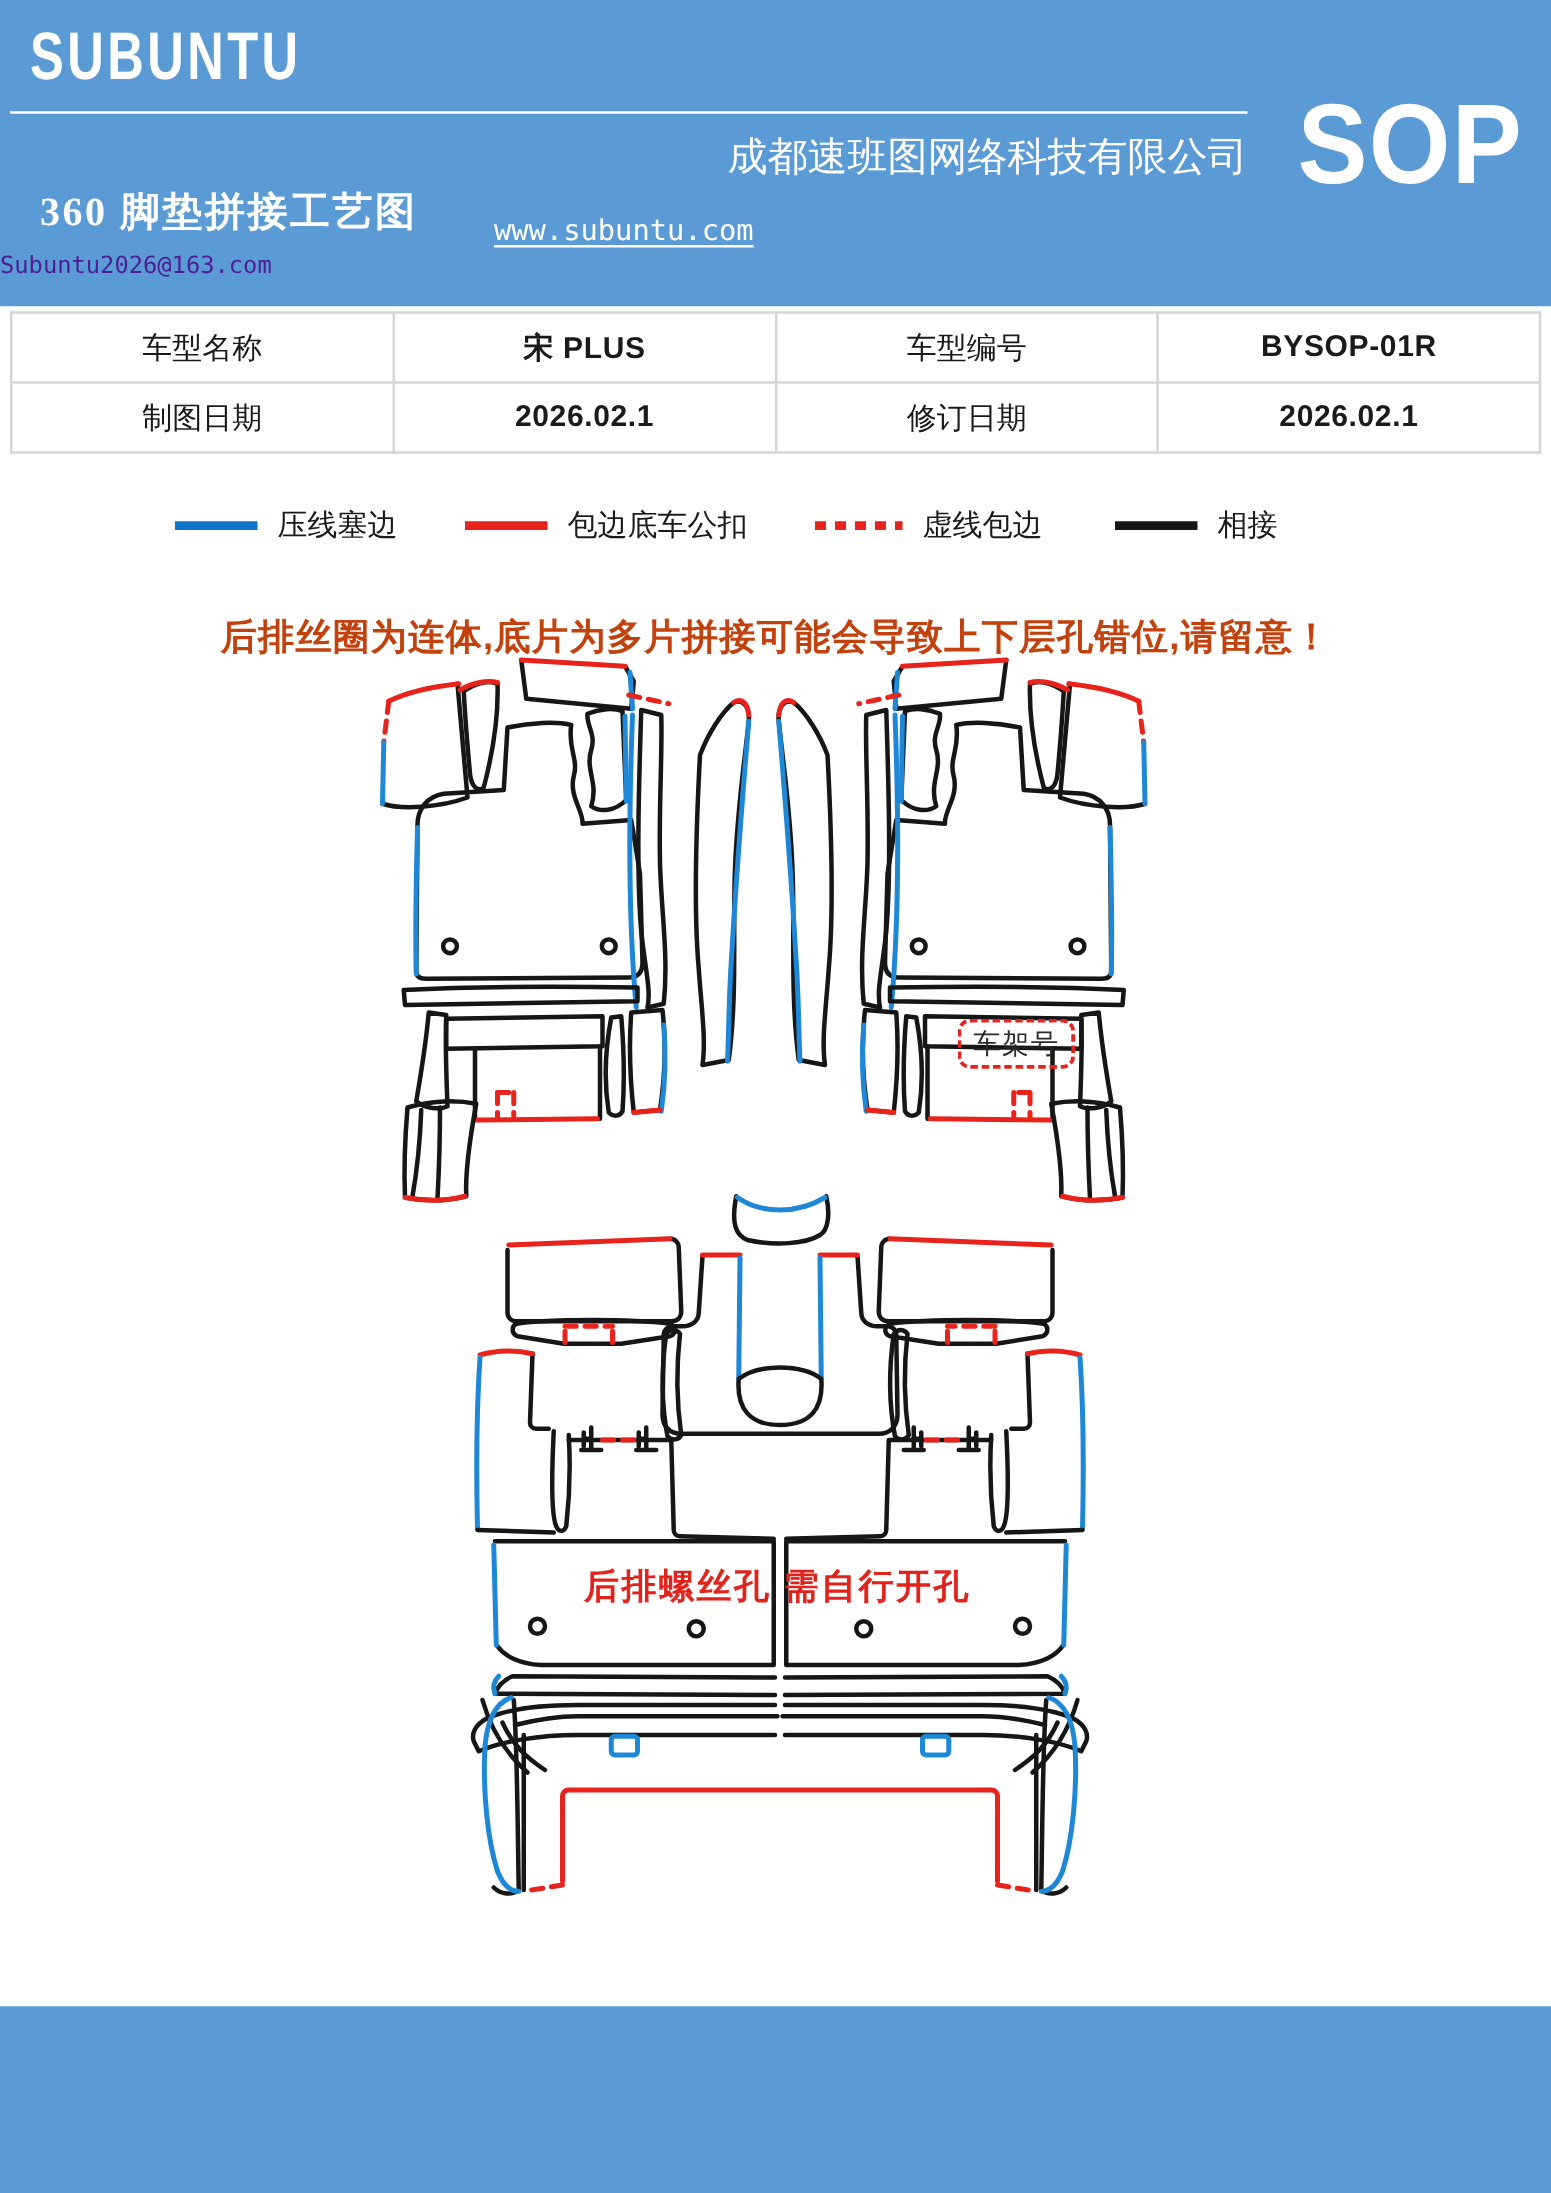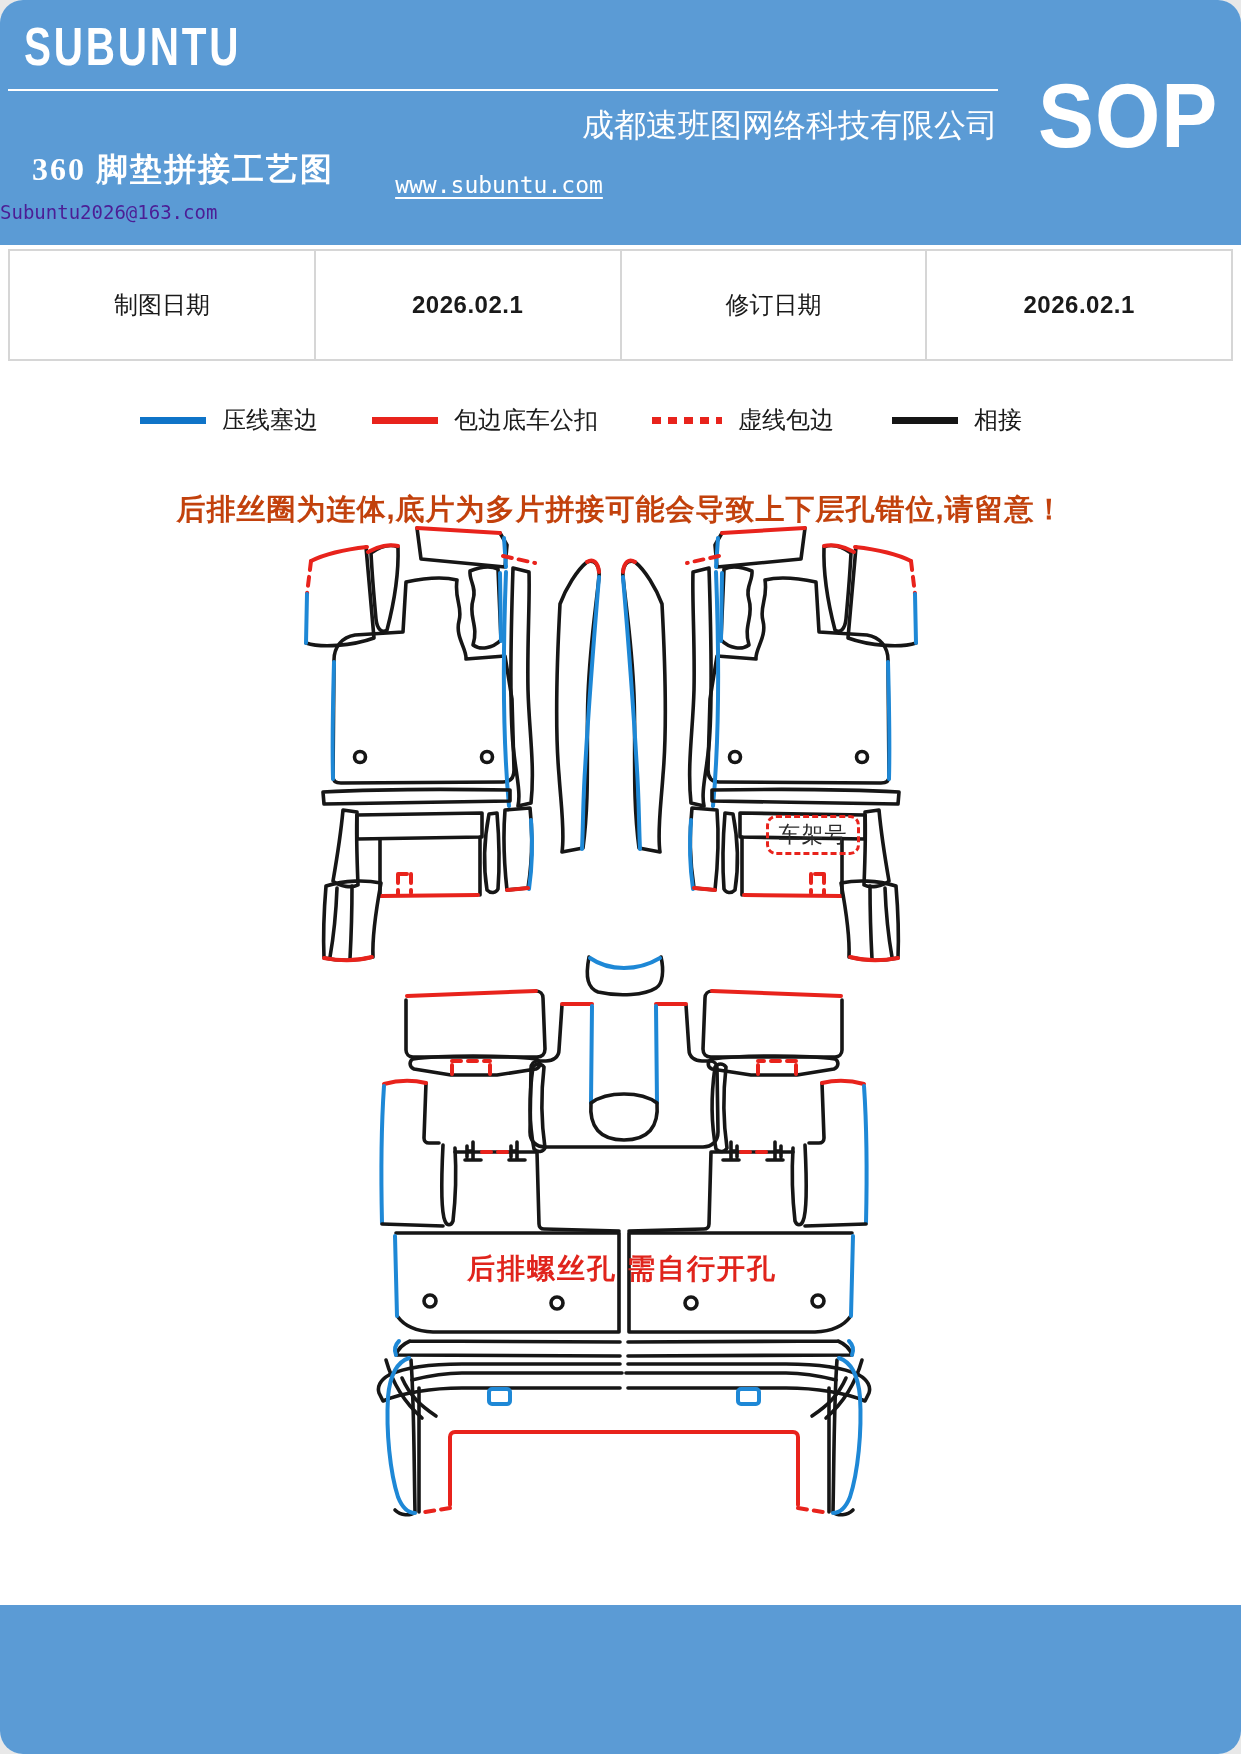--- a/index.html
+++ b/index.html
@@ -2,21 +2,20 @@
 <html><head>
 <meta charset="utf-8">
 <style>
   * { margin:0; padding:0; box-sizing:border-box; }
   html,body { background:#e8e8e8; }
   #page {
     position:relative; width:1241px; height:1754px; margin:0 auto;
     background:#ffffff; overflow:hidden;
     font-family:"Liberation Sans","DejaVu Sans",sans-serif;
     color:#1a1a1a;
-    border-radius:23px;
   }
   
   .header { position:absolute; left:0; top:0; width:1241px; height:245px; background:#5B9BD5; }
   .brand {
     position:absolute; left:24px; top:16px; color:#fff;
     font-size:44px; font-weight:bold; letter-spacing:3px;
     transform:scale(0.92,1.22); transform-origin:top left;
   }
   .header-rule { position:absolute; left:8px; top:89px; width:990px; height:2px; background:#ffffff; }
   .header-company {
@@ -98,20 +97,26 @@
     <div class="header-rule"></div>
     <div class="header-company">成都速班图网络科技有限公司</div>
     <div class="page-title">360 脚垫拼接工艺图</div>
     <div class="header-web">www.subuntu.com</div>
     <div class="header-mail">Subuntu2026@163.com</div>
     <div class="sop">SOP</div>
   </div>
 
   <table class="info-table">
     <tbody>
+        <tr>
+      <td class="lab">车型名称</td>
+      <td class="val">宋 PLUS</td>
+      <td class="lab">车型编号</td>
+      <td class="val">BYSOP-01R</td>
+    </tr>
     <tr>
       <td class="lab">制图日期</td>
       <td class="val">2026.02.1</td>
       <td class="lab">修订日期</td>
       <td class="val">2026.02.1</td>
     </tr>
   </tbody>
     </table>
 
   <div class="legend-item" style="left:140px">

